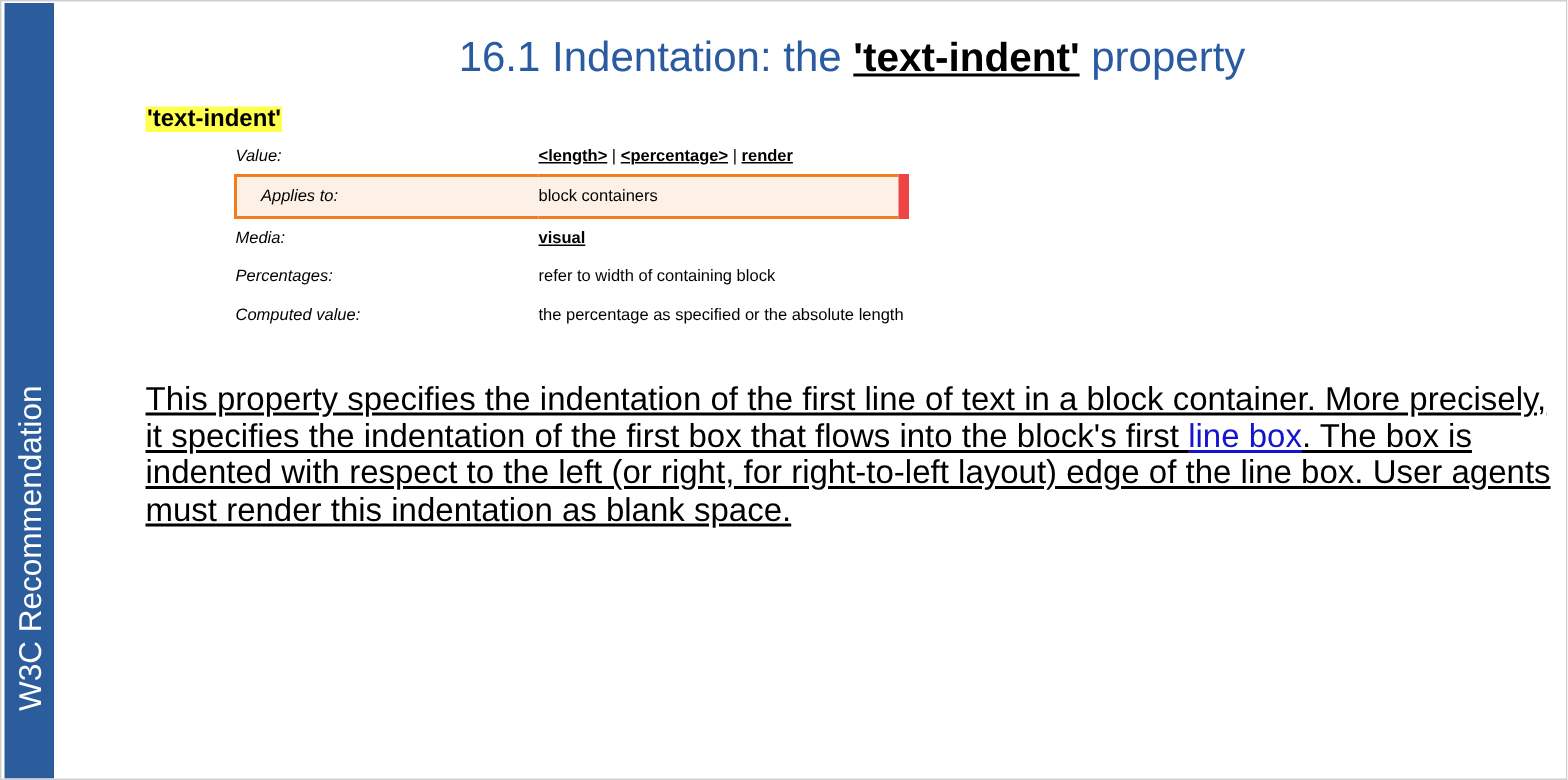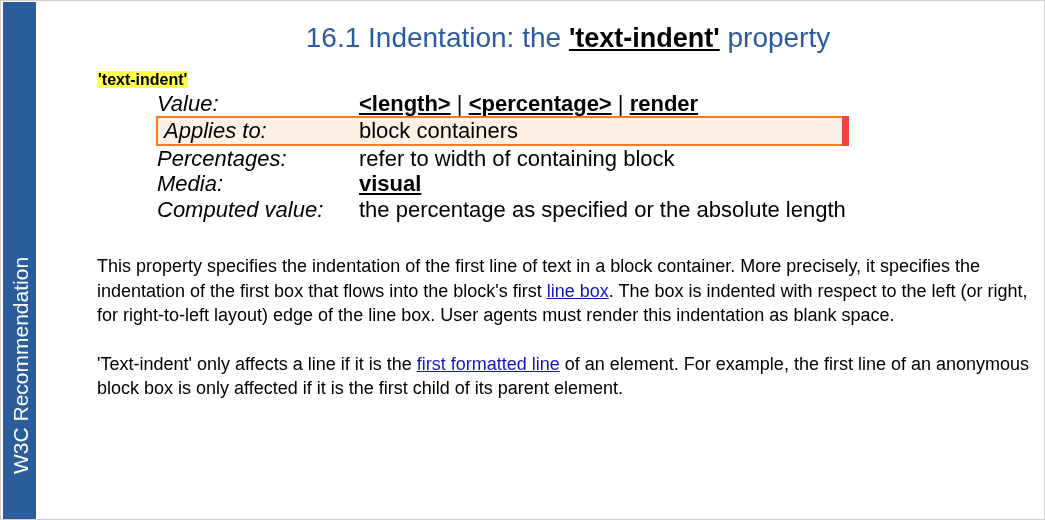--- a/index.html
+++ b/index.html
@@ -79,21 +79,21 @@
     padding: 0 1px;
   }
   .prop-table {
     margin-top: 2px;
     margin-left: 59px;
     border-collapse: collapse;
   }
   .prop-table tr { height: 26px; }
   .prop-table td {
     padding: 0;
-    font-size: 22px;
+    font-size: 11px;
     color: #000000;
     vertical-align: middle;
     line-height: 24px;
     white-space: nowrap;
   }
   .prop-table td.label {
     font-style: italic;
     padding-right: 6px;
     width: 186px;
   }
@@ -102,34 +102,35 @@
   
   .prop-table tr.highlight-row td {
     background: #fdf0e6;
     border-top: 2px solid #f47c20;
     border-bottom: 2px solid #f47c20;
     height: 28px;
   }
   .prop-table tr.highlight-row td.label {
     border-left: 2px solid #f47c20;
     border-radius: 4px 0 0 4px;
-    padding-left: 6px;
+    padding-left: 16px;
     width: 202px;
   }
   .prop-table tr.highlight-row td.value {
     border-right: 7px solid #ef4444;
     border-radius: 0 4px 4px 0;
     padding-right: 14px;
   }
   
   p.body-text {
     margin: 0;
-    font-size: 18px;
+    font-size: 22px;
     line-height: 24.5px;
     color: #000000;
+    text-decoration: underline;
   }
   p#para-1 { margin-top: 31px; width: 942px; }
   p#para-2 { margin-top: 24px; width: 942px; }
   a.doclink {
     color: #1414cc;
     text-decoration: underline;
   }
 </style>
 </head>
 <body>
@@ -154,32 +155,31 @@
       <tbody>
         <tr>
           <td class="label">Value:</td>
           <td class="value"><u>&lt;length&gt;</u><span> | </span><u>&lt;percentage&gt;</u><span> | </span><u>render</u></td>
         </tr>
         <tr class="highlight-row">
           <td class="label">Applies to:</td>
           <td class="value">block containers</td>
         </tr>
         <tr>
+          <td class="label">Media:</td>
+          <td class="value"><u>visual</u></td>
+        </tr>
+        <tr>
           <td class="label">Percentages:</td>
           <td class="value">refer to width of containing block</td>
-        </tr>
-        <tr>
-          <td class="label">Media:</td>
-          <td class="value"><u>visual</u></td>
         </tr>
         <tr>
           <td class="label">Computed value:</td>
           <td class="value">the percentage as specified or the absolute length</td>
         </tr>
       </tbody>
     </table>
 
     <p class="body-text" id="para-1"><span>This property specifies the indentation of the first line of text in a block container. More precisely, it specifies the indentation of the first box that flows into the block's first </span><a class="doclink" href="#">line box</a><span>. The box is indented with respect to the left (or right, for right-to-left layout) edge of the line box. User agents must render this indentation as blank space.</span></p>
 
-    <p class="body-text" id="para-2"><span>'Text-indent' only affects a line if it is the </span><a class="doclink" href="#">first formatted line</a><span> of an element. For example, the first line of an anonymous block box is only affected if it is the first child of its parent element.</span></p>
 
   </div>
 </div>
 
 </body></html>

